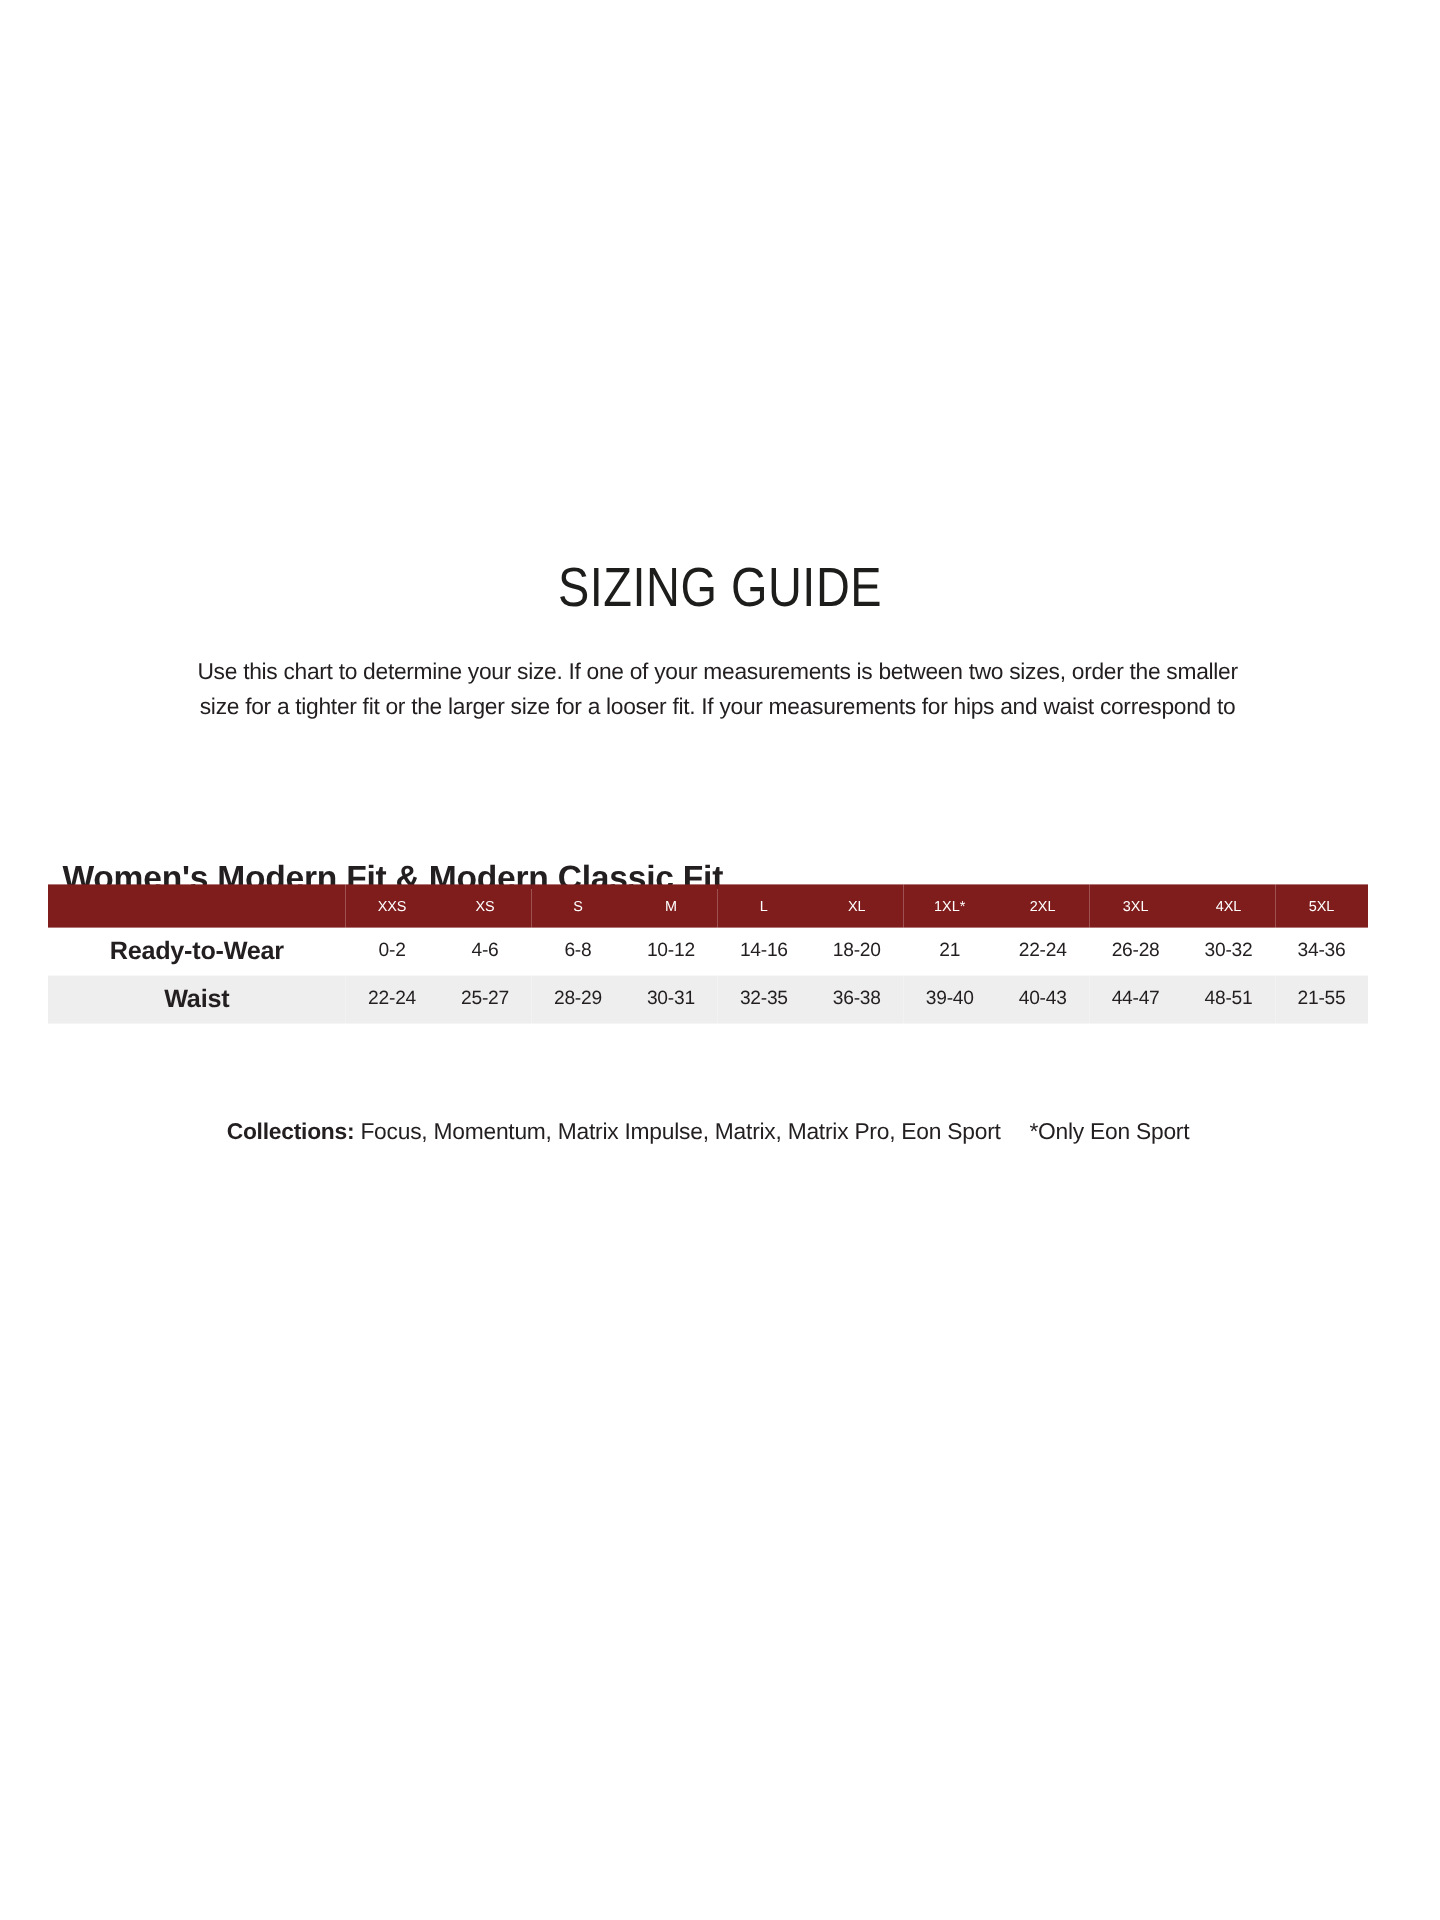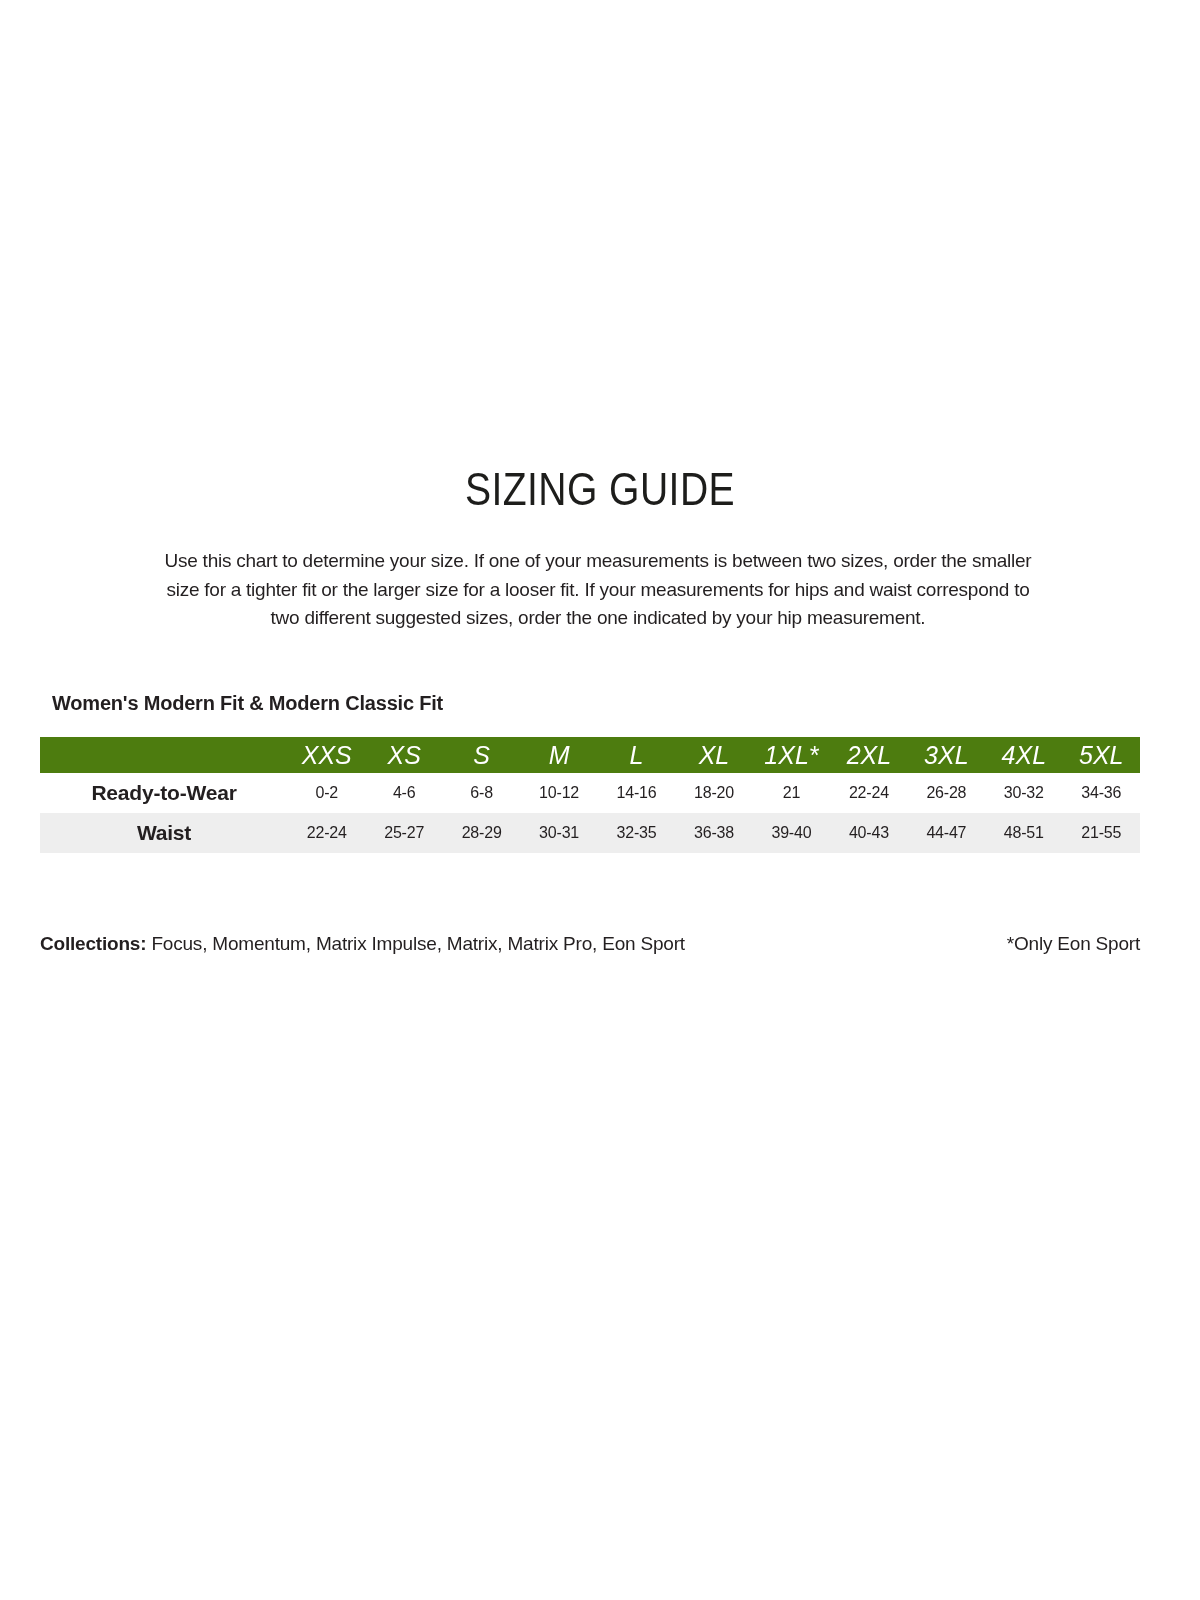--- a/index.html
+++ b/index.html
@@ -40,24 +40,24 @@
     font-size: 19px;
     line-height: 28.5px;
     letter-spacing: -0.25px;
     white-space: nowrap;
     color: #231f20;
     text-align: center;
   }
 
   .section-title {
     position: absolute;
-    top: 692px;
+    top: 716px;
     left: 52px;
     margin: 0;
-    font-size: 20px;
+    font-size: 28px;
     font-weight: 700;
     letter-spacing: -0.2px;
     color: #231f20;
     white-space: nowrap;
   }
 
   .table-wrap {
     position: absolute;
     top: 737px;
     left: 40px;
@@ -70,60 +70,58 @@
   }
   table.sizing col.label-col { width: 248px; }
   table.sizing th, table.sizing td {
     padding: 0;
     text-align: center;
     vertical-align: middle;
     border: none;
   }
   table.sizing thead tr { height: 36px; }
   table.sizing thead th {
-    background: #4d7c0f;
+    background: #7f1d1d;
     color: #ffffff;
     font-weight: 400;
-    font-size: 25px;
+    font-size: 12px;
     letter-spacing: 0;
-    font-style: italic;
   }
   table.sizing tbody tr { height: 40px; }
   table.sizing tbody tr:nth-child(even) { background: #eeeeee; }
   table.sizing td { font-size: 16px; color: #231f20; letter-spacing: -0.2px; }
   table.sizing td.row-label { font-weight: 700; font-size: 21px; }
 
   .footer-line {
     position: absolute;
     top: 933px;
     left: 40px;
     width: 1100px;
     display: flex;
-    justify-content: space-between;
+    justify-content: center;
     align-items: baseline;
     font-size: 19px;
     letter-spacing: -0.2px;
     color: #231f20;
     gap: 24px;
   }
   .footer-left { white-space: nowrap; }
   .footer-left .bold { font-weight: 700; }
   .footer-note { white-space: nowrap; }
 </style>
 </head>
 <body>
 
 <div class="page">
 
   <h1 class="title">SIZING GUIDE</h1>
 
   <div class="intro">
     <div class="intro-line">Use this chart to determine your size. If one of your measurements is between two sizes, order the smaller</div>
     <div class="intro-line">size for a tighter fit or the larger size for a looser fit. If your measurements for hips and waist correspond to</div>
-    <div class="intro-line">two different suggested sizes, order the one indicated by your hip measurement.</div>
   </div>
 
   <h2 class="section-title">Women's Modern Fit &amp; Modern Classic Fit</h2>
 
   <div class="table-wrap">
     <table class="sizing">
       <colgroup>
         <col class="label-col">
       </colgroup>
       <thead>

